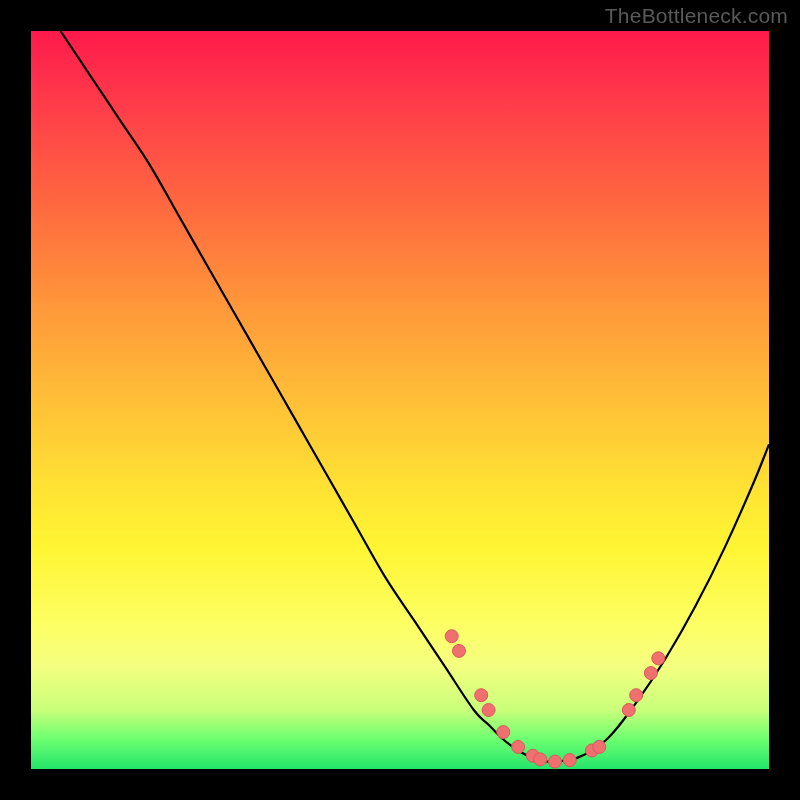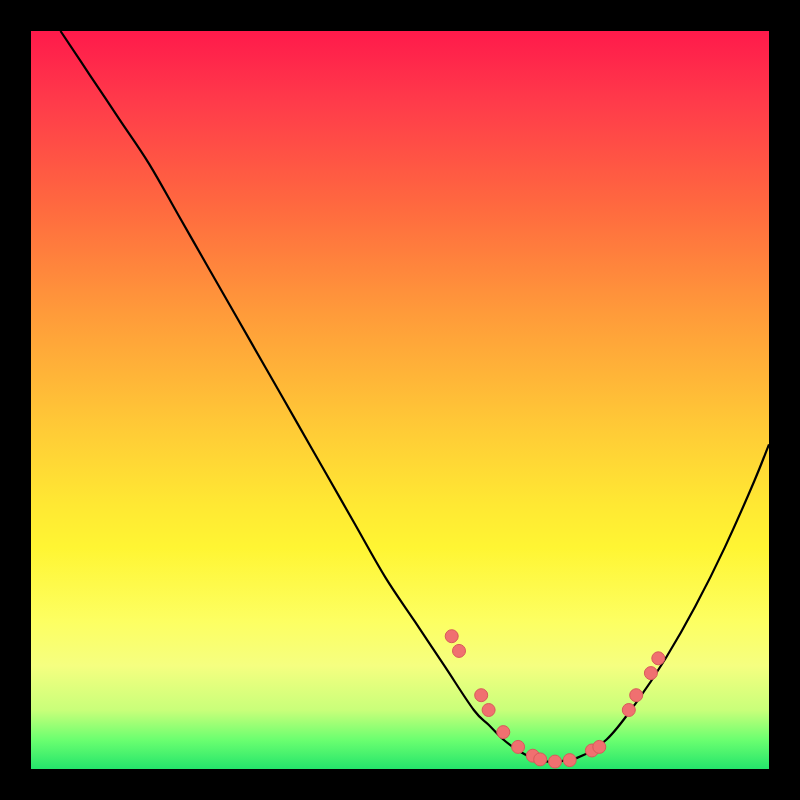--- a/index.html
+++ b/index.html
@@ -78,13 +78,14 @@
           <circle cx="538.7" cy="729.1" r="6.5" fill="#f07070" stroke="#d85a5a" stroke-width="1"></circle>
           <circle cx="560.9" cy="719.5" r="6.5" fill="#f07070" stroke="#d85a5a" stroke-width="1"></circle>
           <circle cx="568.3" cy="715.9" r="6.5" fill="#f07070" stroke="#d85a5a" stroke-width="1"></circle>
           <circle cx="597.8" cy="679.0" r="6.5" fill="#f07070" stroke="#d85a5a" stroke-width="1"></circle>
           <circle cx="605.2" cy="664.2" r="6.5" fill="#f07070" stroke="#d85a5a" stroke-width="1"></circle>
           <circle cx="619.9" cy="642.1" r="6.5" fill="#f07070" stroke="#d85a5a" stroke-width="1"></circle>
           <circle cx="627.3" cy="627.3" r="6.5" fill="#f07070" stroke="#d85a5a" stroke-width="1"></circle>
         </g>
     </svg>
   </div>
+  <div class="watermark">TheBottleneck.com</div>
 </div>
 
 </body></html>

